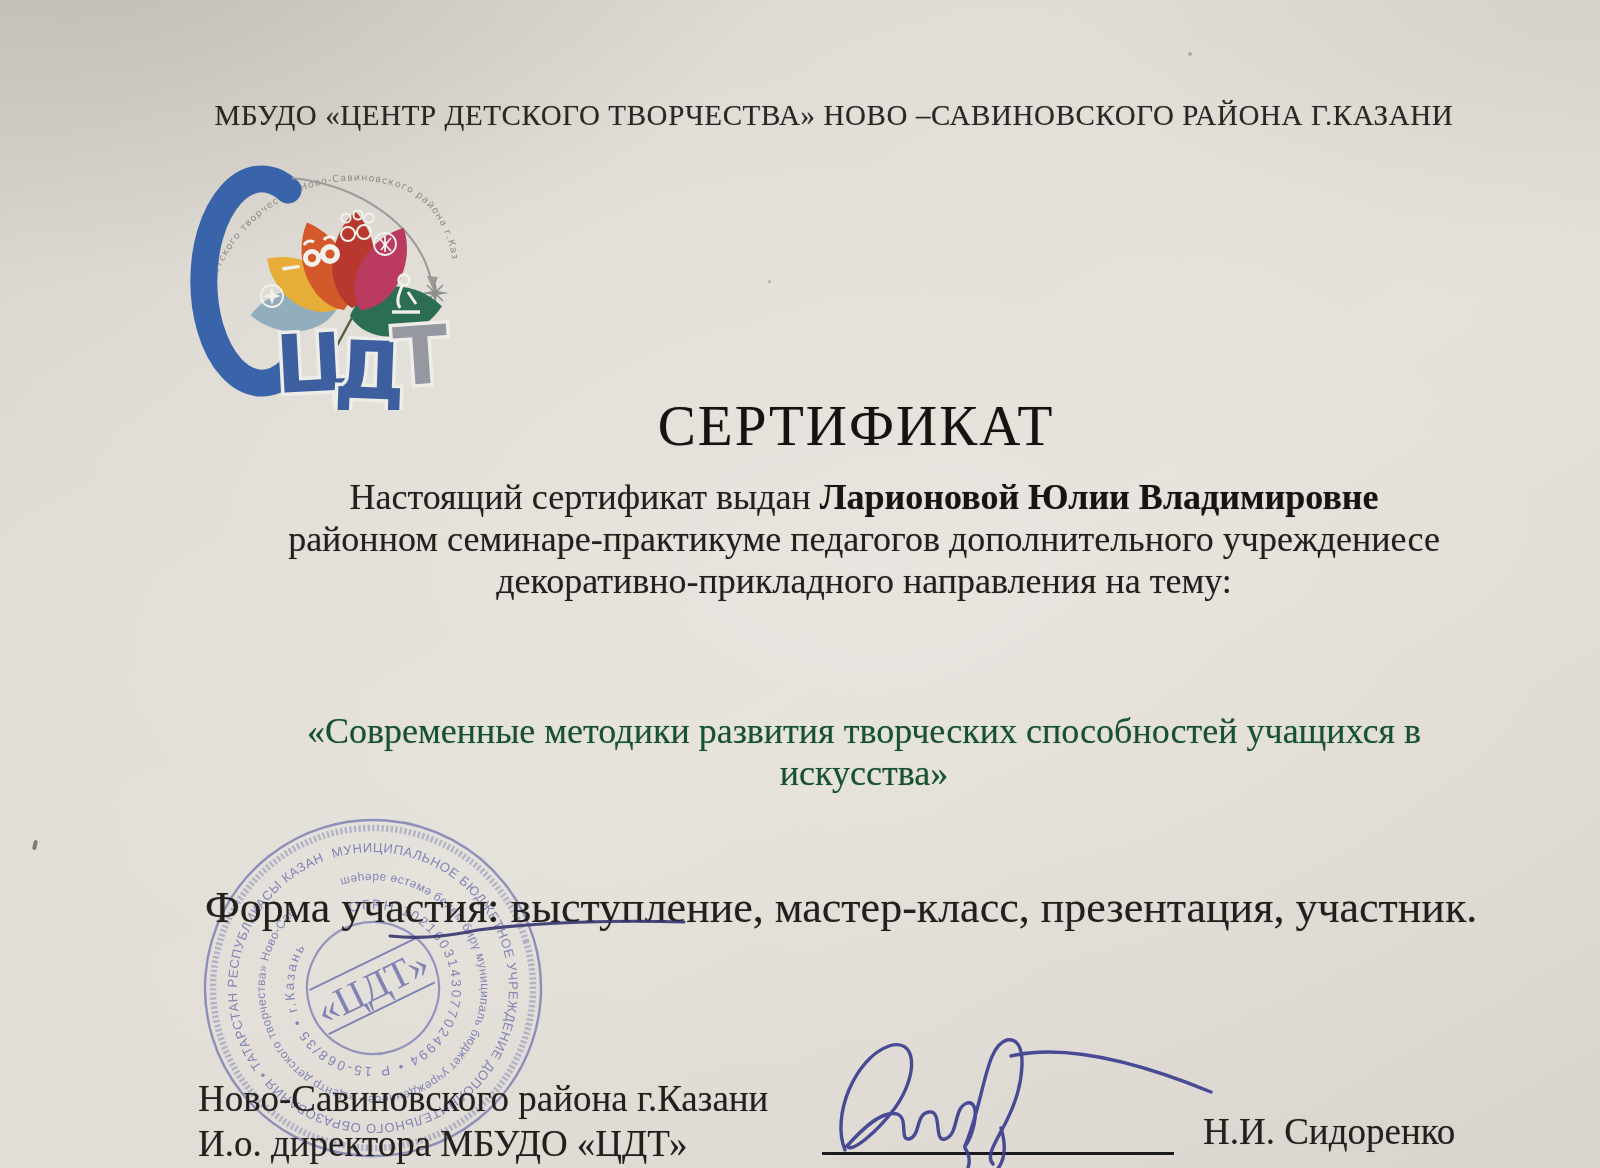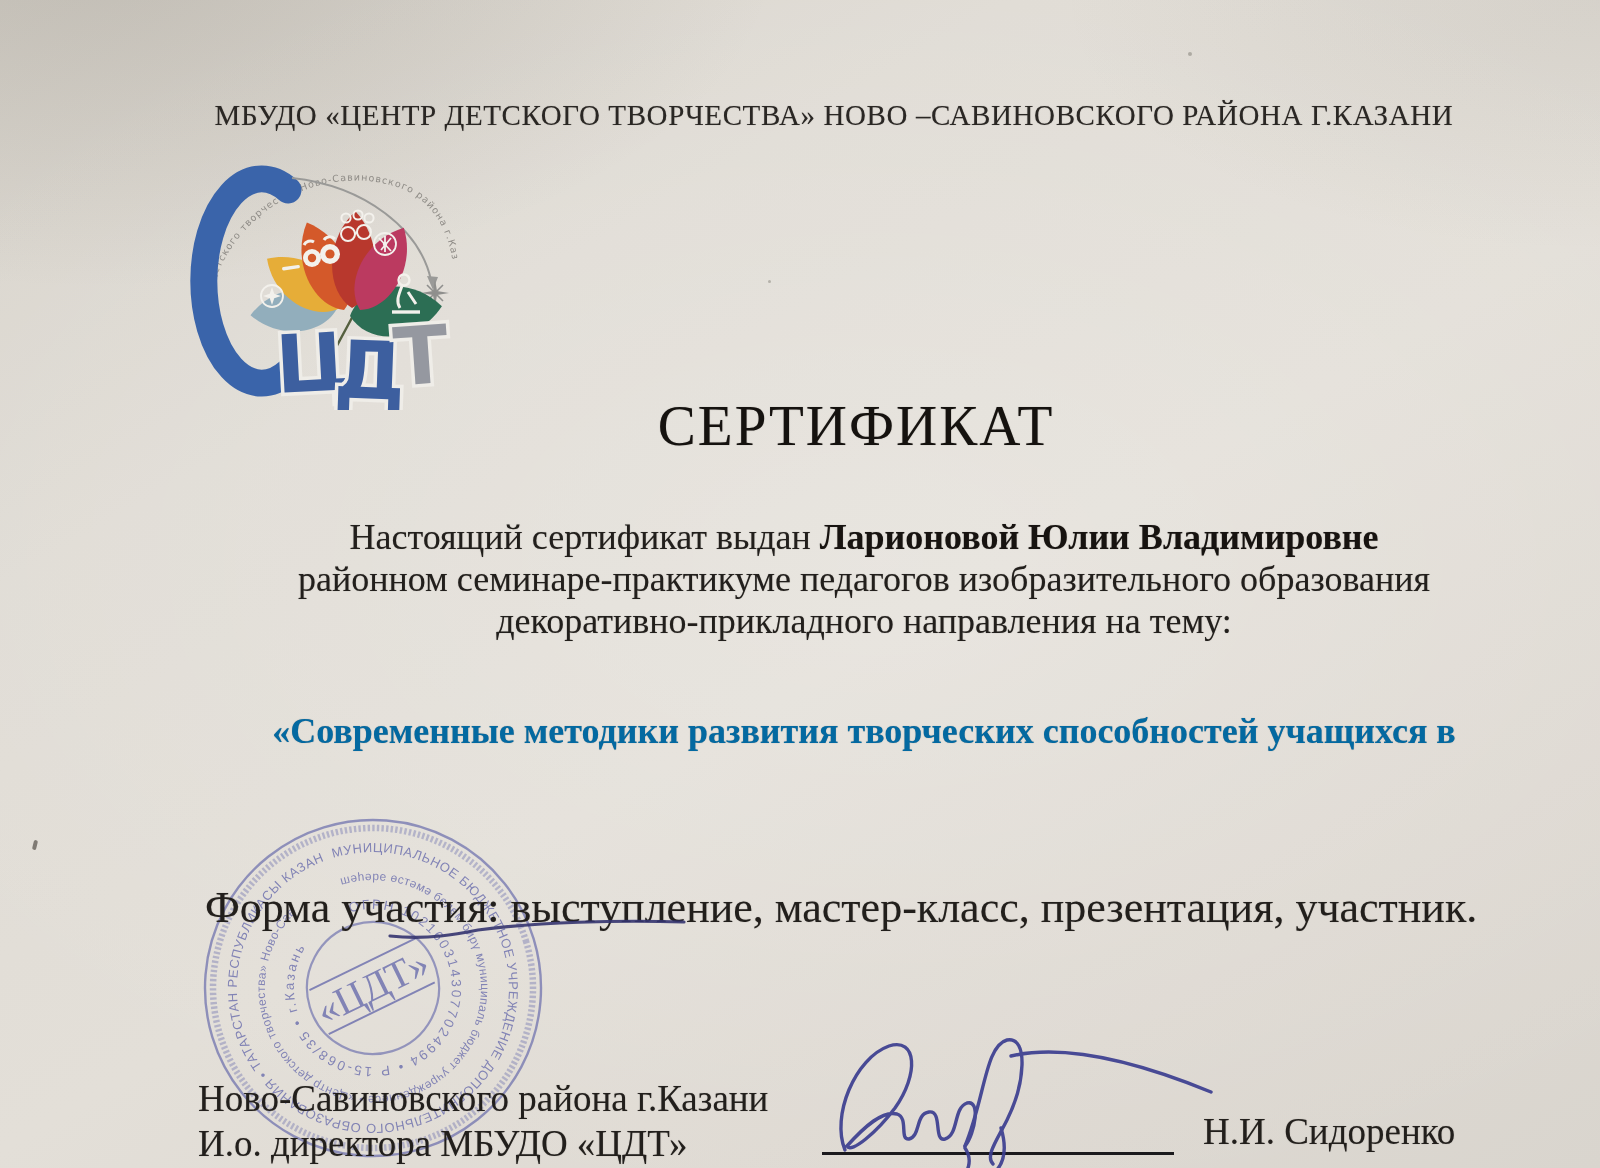--- a/index.html
+++ b/index.html
@@ -8,22 +8,22 @@
     background:
       radial-gradient(1100px 540px at 6% -4%, rgba(105,98,88,.20), rgba(0,0,0,0) 62%),
       radial-gradient(900px 420px at 100% 0%, rgba(110,104,94,.10), rgba(0,0,0,0) 60%),
       radial-gradient(1500px 900px at 55% 48%, rgba(255,255,255,.20), rgba(0,0,0,0) 75%),
       linear-gradient(150deg,#d7d3cb 0%,#e0dcd5 28%,#e3dfd8 55%,#ded9d2 80%,#d9d5ce 100%);}
   .abs{position:absolute;}
   .ctr{left:0;width:1600px;text-align:center;}
   .scan{text-shadow:0 0 1px rgba(45,40,34,.38);}
   .hdr{top:99px;font-size:29px;letter-spacing:.6px;transform:translateX(34px);color:#2a2724;}
   .ttl{top:393px;font-size:57px;letter-spacing:2px;transform:translateX(56px);color:#15120f;}
-  .stmt{top:516px;left:128px;width:1472px;text-align:center;font-size:36px;line-height:42px;}
-  .topic{top:710px;left:128px;width:1472px;text-align:center;font-size:36px;line-height:42px;font-weight:bold;color:#0369a1;}
+  .stmt{top:476px;left:128px;width:1472px;text-align:center;font-size:36px;line-height:42px;}
+  .topic{top:710px;left:128px;width:1472px;text-align:center;font-size:36px;line-height:42px;font-weight:normal;color:#14532d;}
   .part{top:882px;left:205px;font-size:44px;z-index:3;}
   .dir{top:1076px;left:198px;font-size:37px;line-height:45px;z-index:3;}
   .signer{top:1110px;left:1203px;font-size:37px;z-index:3;}
   .sig-rule{top:1152px;left:822px;width:352px;height:3px;background:#1b1a1d;z-index:2;}
   .logo-svg{top:148px;left:188px;z-index:2;}
   .stamp-svg{top:812px;left:193px;z-index:1;opacity:.82;}
   .pen-svg{top:914px;left:388px;z-index:4;}
   .sign-svg{top:998px;left:815px;z-index:4;}
   .speck{border-radius:50%;background:#85817a;}
   b{font-weight:bold;color:#171310;}
@@ -98,26 +98,27 @@
     <text x="88" y="244" fill="#3d5f9f" transform="rotate(-3 110 220)">Ц</text>
     <text x="146" y="250" fill="#3d5f9f" transform="rotate(2 170 225)">Д</text>
     <text x="206" y="236" fill="#9598a0" transform="rotate(-4 230 210)">Т</text>
   </g>
 </svg>
 
 <div class="abs ctr scan ttl">СЕРТИФИКАТ</div>
 
 <div class="abs stmt scan">
   <div><span>Настоящий сертификат выдан </span><b>Ларионовой Юлии Владимировне</b></div>
-  <div>районном семинаре-практикуме педагогов изобразительного образования</div>
+  <div>районном семинаре-практикуме педагогов дополнительного учреждениесе</div>
   <div>декоративно-прикладного направления на тему:</div>
 </div>
 
 <div class="abs topic scan">
   <div>«Современные методики развития творческих способностей учащихся в</div>
+  <div>искусства»</div>
 </div>
 
 <svg class="abs stamp-svg" width="360" height="356" viewBox="0 0 360 356">
   <defs>
     <path id="sr1" d="M 180 40 a 136 136 0 1 1 -0.2 0"></path>
     <path id="sr2" d="M 180 68 a 108 108 0 1 1 -0.2 0"></path>
     <path id="sr3" d="M 180 97 a 79 79 0 1 1 -0.2 0"></path>
   </defs>
   <g transform="rotate(-17 180 176)" fill="none" stroke="#585ca6">
     <circle cx="180" cy="176" r="168" stroke-width="2.4" opacity=".75"></circle>

